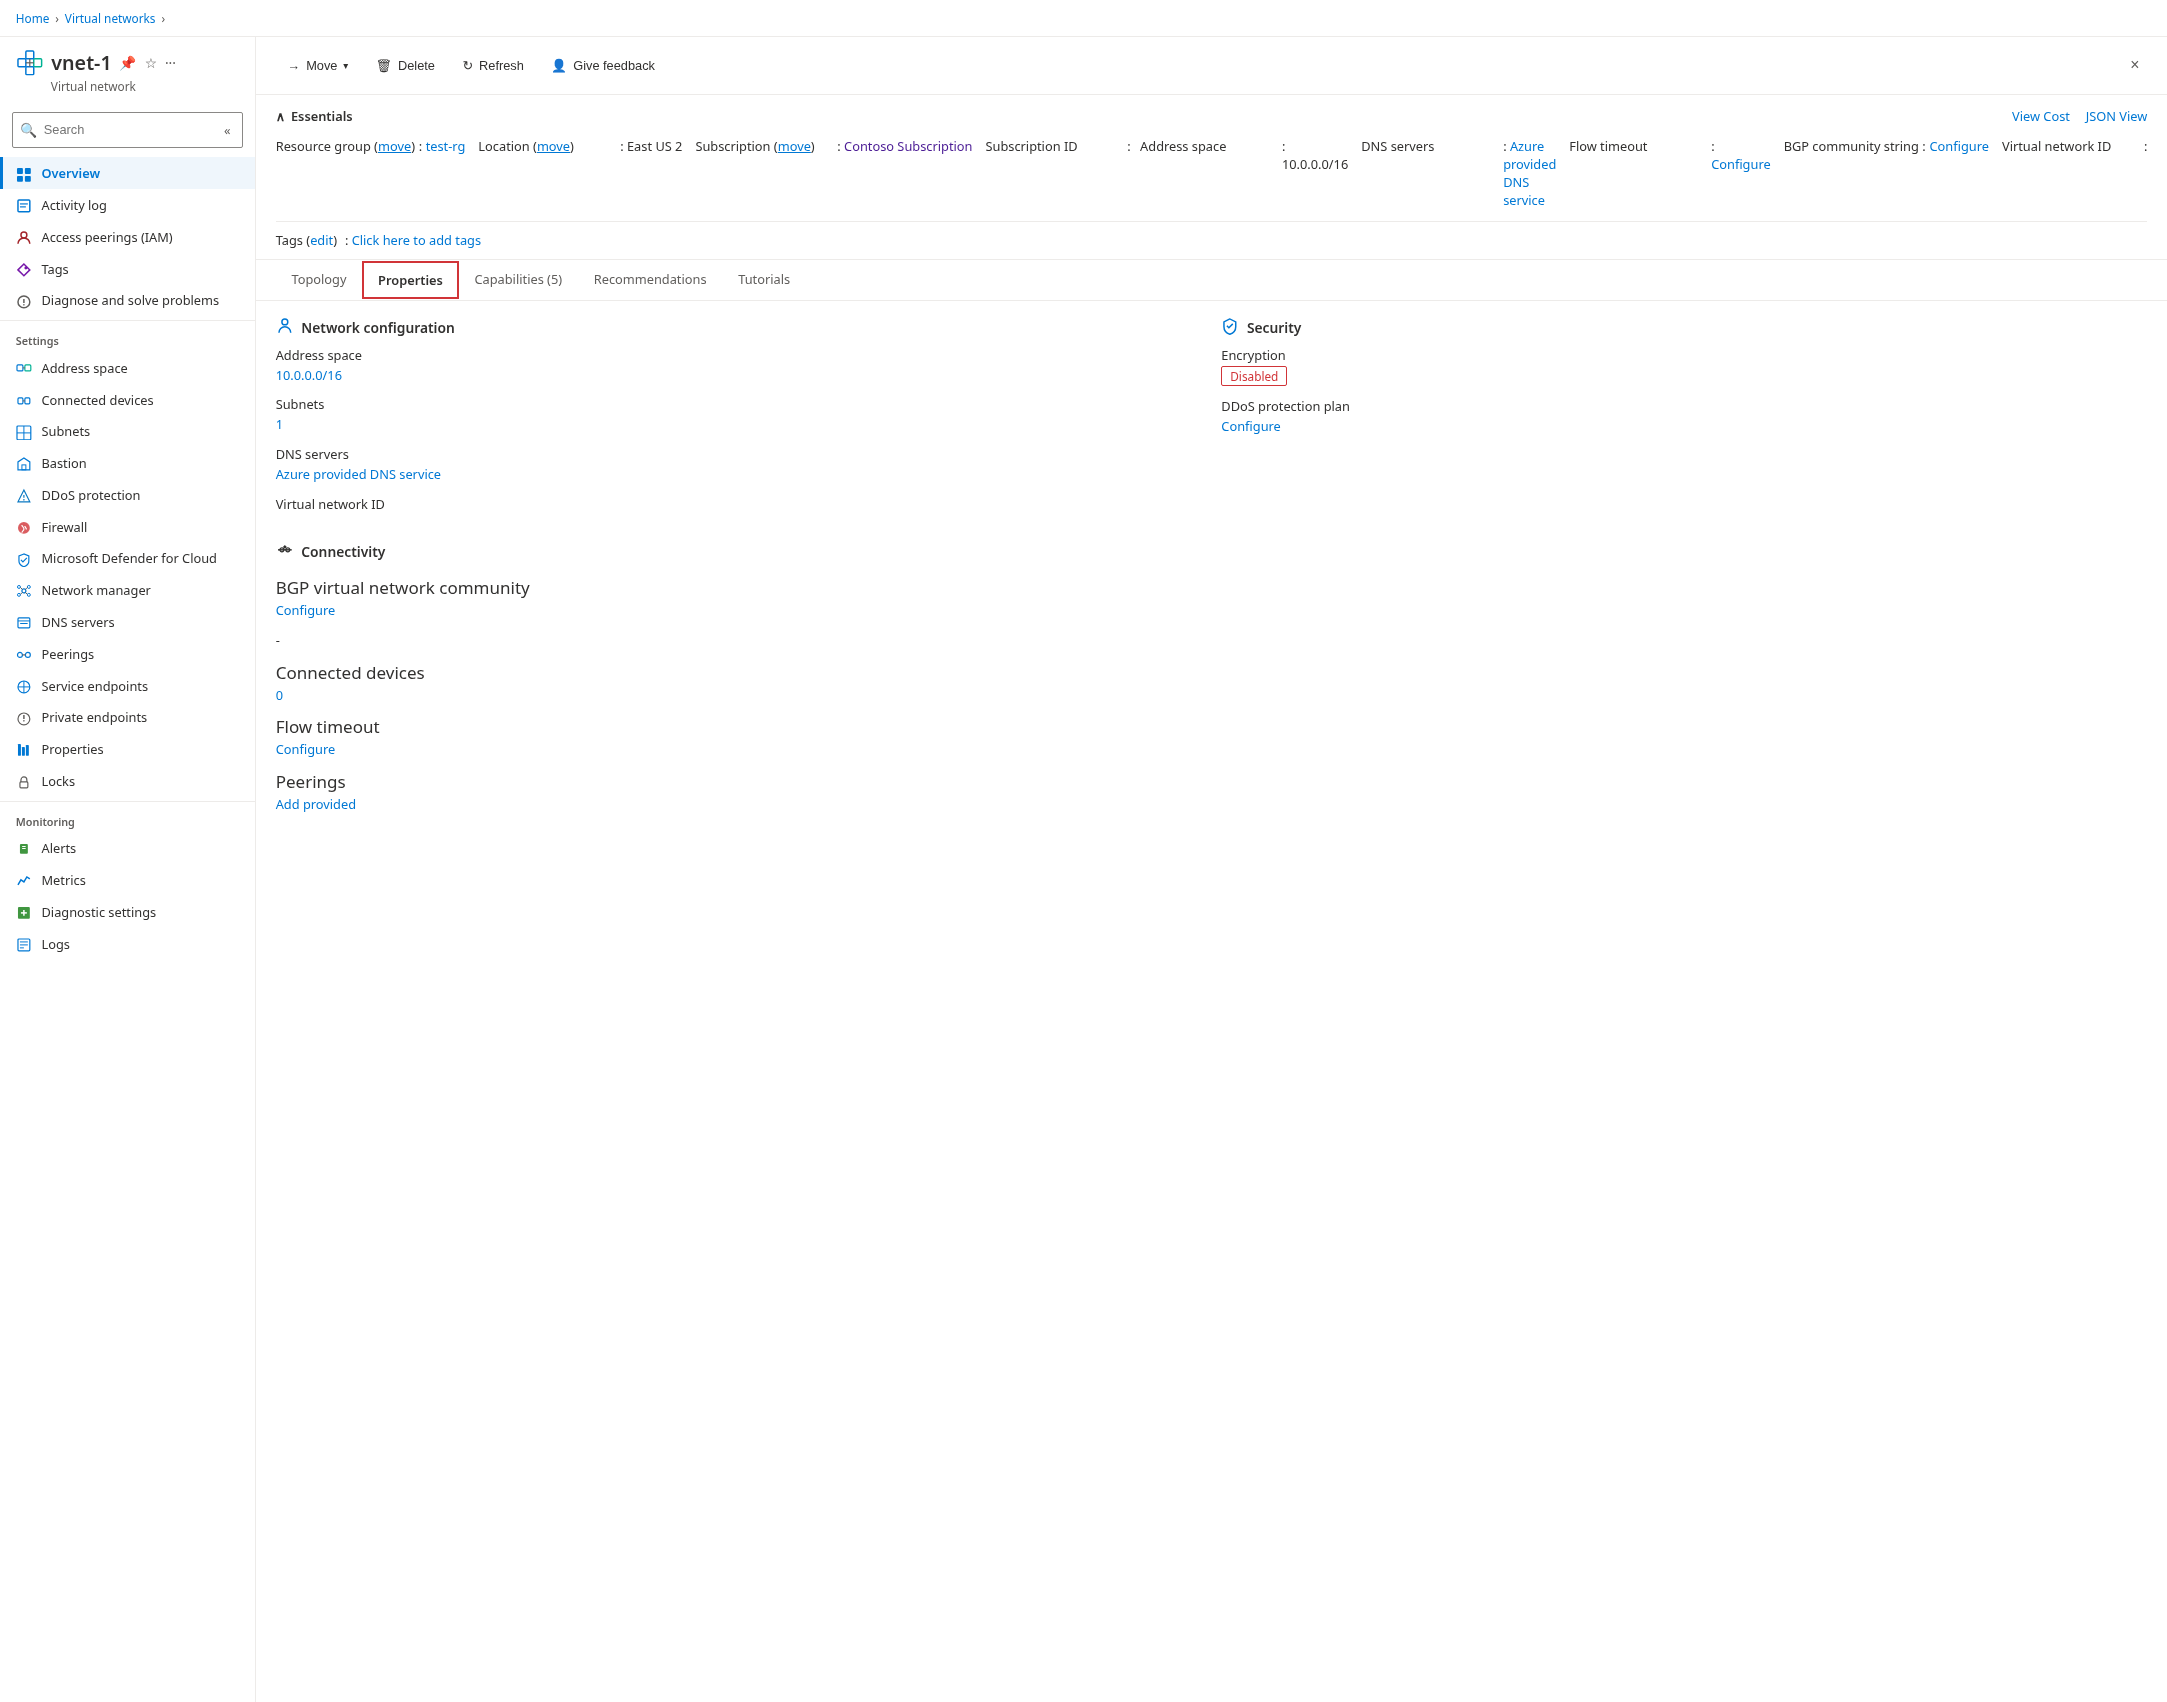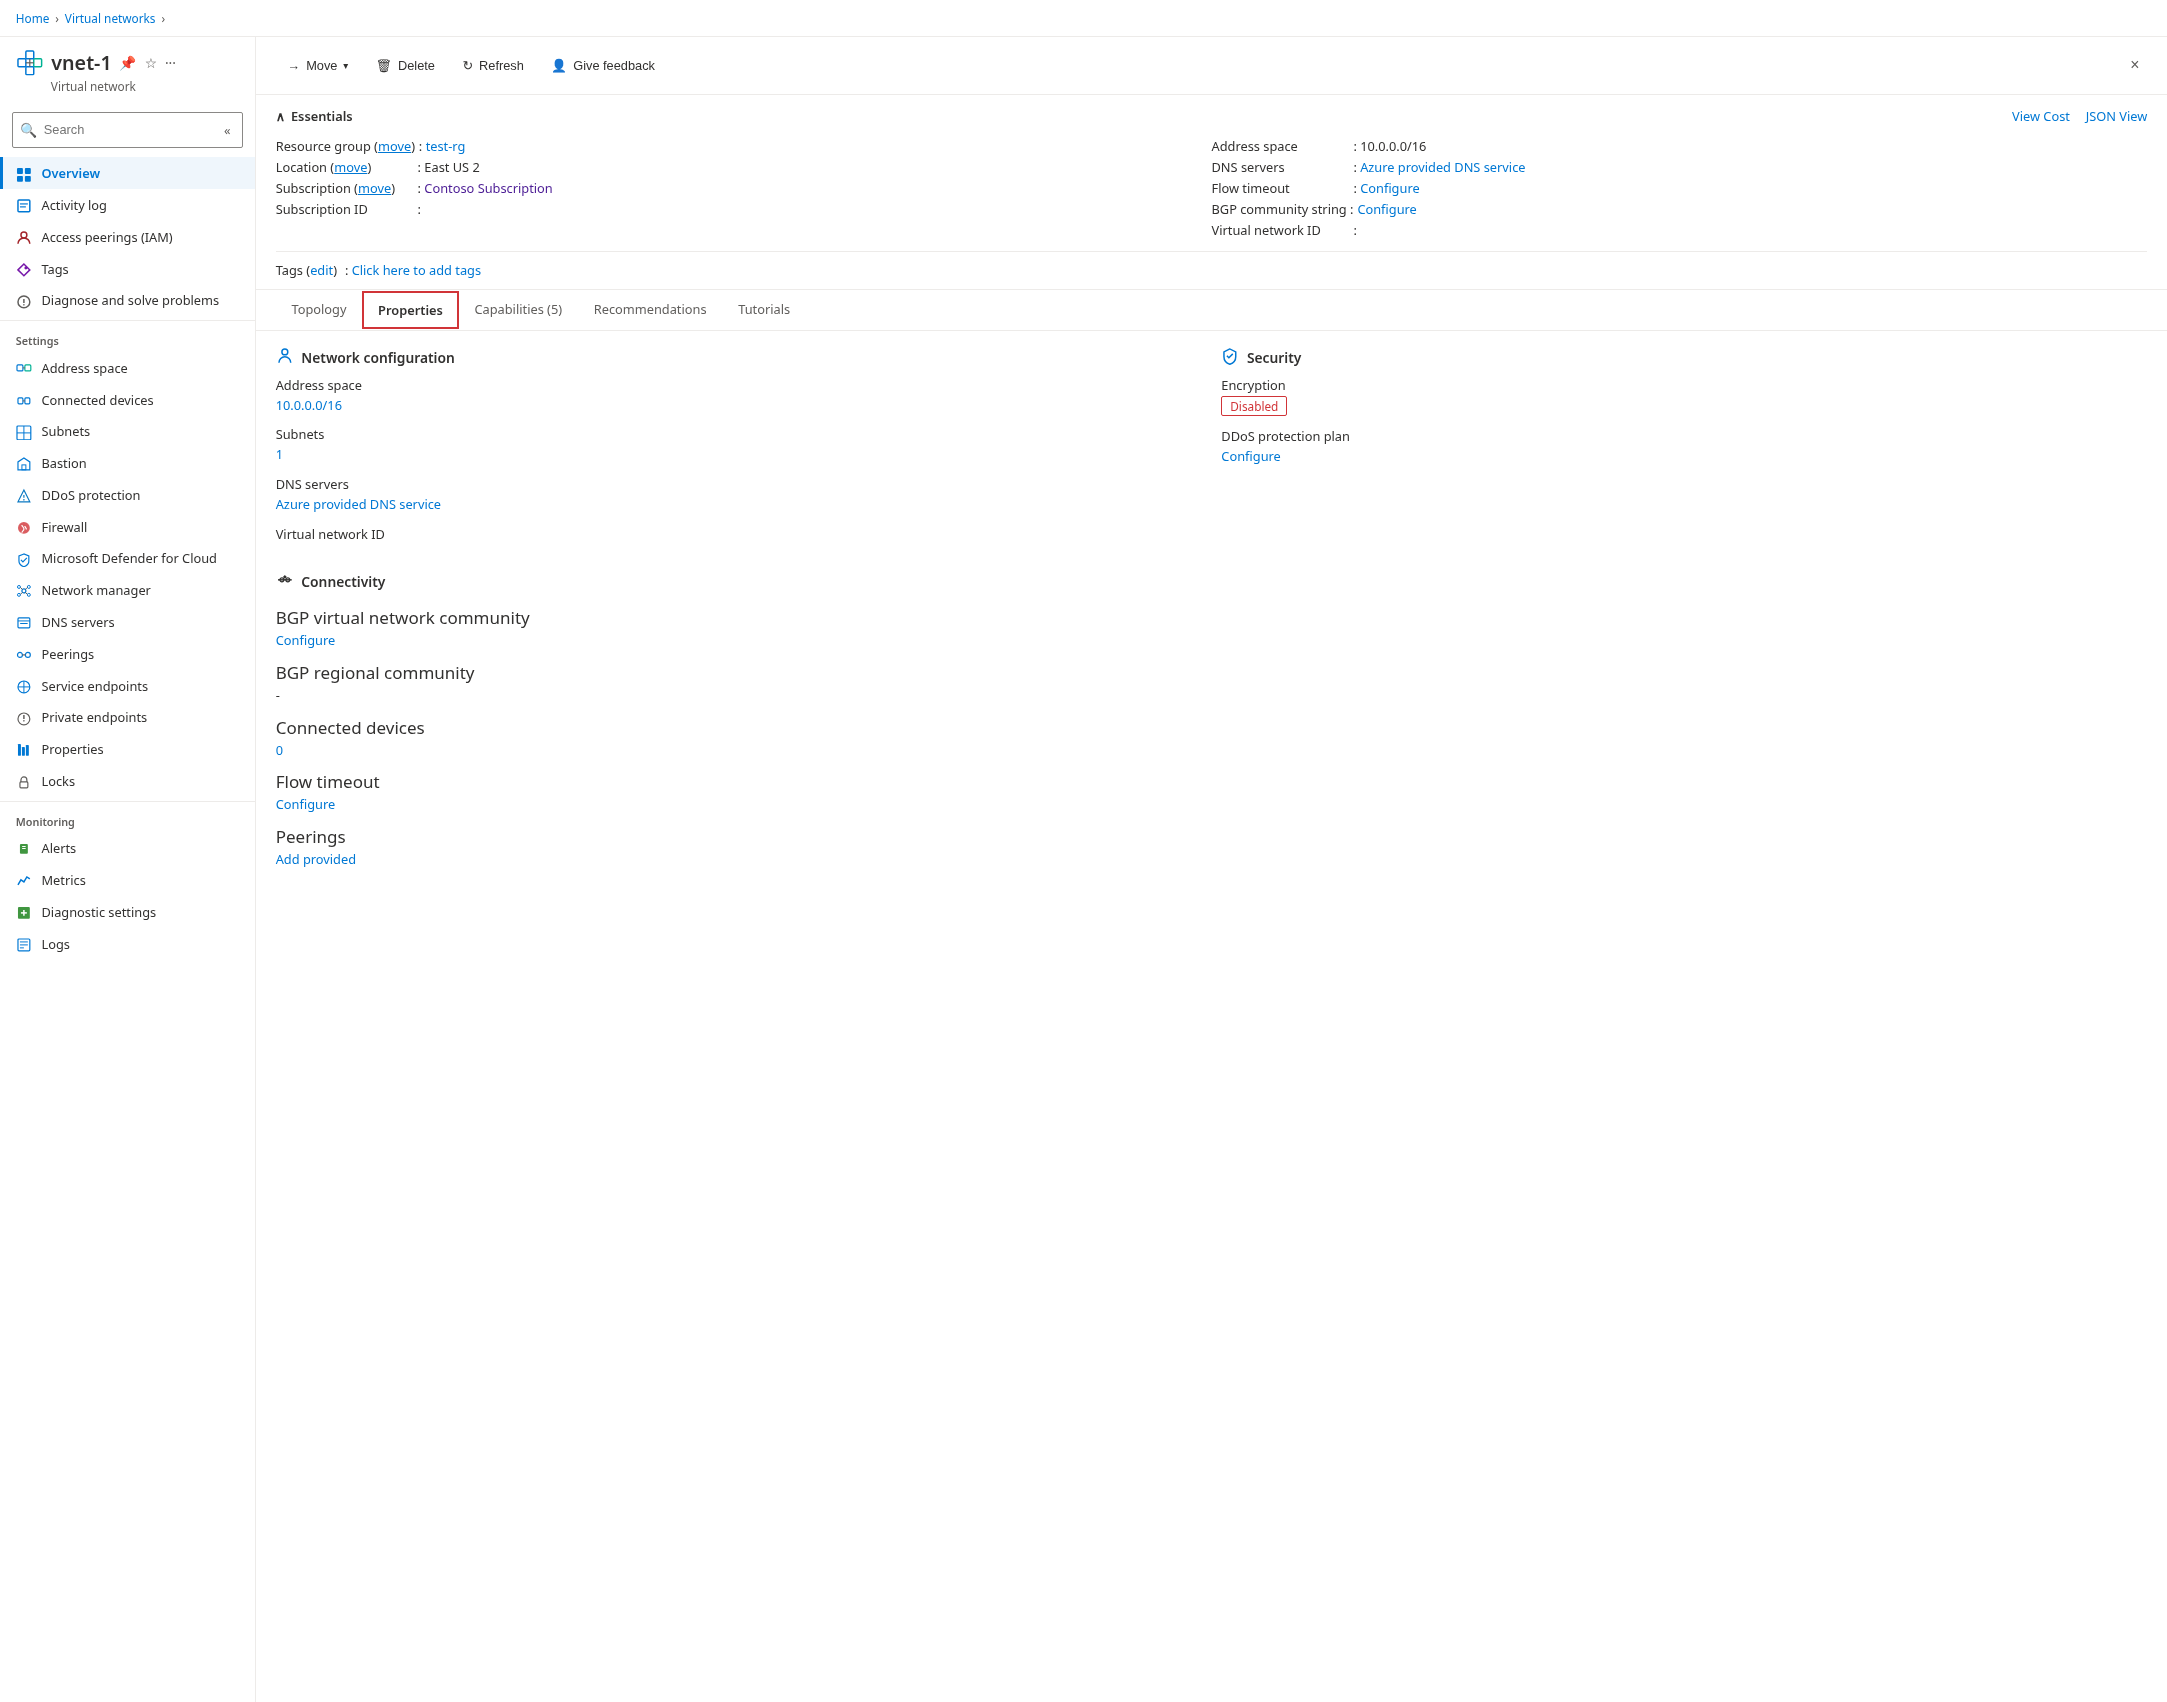--- a/index.html
+++ b/index.html
@@ -42,21 +42,21 @@
     .toolbar-btn { display: flex; align-items: center; gap: 5.9px; padding: 5.9px 11.8px; border: none; background: transparent; cursor: pointer; font-size: 12.8px; color: #323130; border-radius: 2px; }
     .close-btn { margin-left: auto; padding: 7.9px; cursor: pointer; color: #605e5c; font-size: 15.8px; border: none; background: transparent; }
 
     
     .essentials-section { padding: 11.8px 19.7px 0; }
     .essentials-header { display: flex; align-items: center; justify-content: space-between; margin-bottom: 11.8px; }
     .essentials-title { font-size: 12.8px; font-weight: 600; display: flex; align-items: center; gap: 5.9px; }
     .essentials-links { display: flex; gap: 15.8px; }
     .essentials-links a { color: #0078d4; text-decoration: none; font-size: 12.8px; }
     .essentials-grid { display: grid; grid-template-columns: 1fr 1fr; gap: 0; padding-bottom: 11.8px; border-bottom: 1px solid #edebe9; }
-    .essentials-col { display: flex; flex-direction: column; gap: 3px; }
+    .essentials-col { display: flex; flex-direction: row; gap: 13px; }
     .essentials-row { display: flex; gap: 3.9px; font-size: 12.8px; }
     .essentials-label { color: #323130; white-space: nowrap; min-width: 138px; }
     .essentials-value { color: #323130; }
     .essentials-value a { color: #0078d4; text-decoration: none; }
 
     
     .tags-row { display: flex; align-items: center; gap: 7.9px; padding: 9.9px 19.7px; font-size: 12.8px; border-bottom: 1px solid #edebe9; }
     .tags-row a { color: #0078d4; text-decoration: none; }
 
     
@@ -522,21 +522,20 @@
             </svg>
         </span>
         <span>Connectivity</span>
       </div>
 
       <div class="conn-field">
         <div class="conn-field-label">BGP virtual network community</div>
         <div class="conn-field-value"><a href="#">Configure</a></div>
       </div>
       <div class="conn-field">
-        <div class="conn-field-label">BGP regional community</div>
         <div class="conn-field-value">-</div>
       </div>
       <div class="conn-field">
         <div class="conn-field-label">Connected devices</div>
         <div class="conn-field-value"><a href="#">0</a></div>
       </div>
       <div class="conn-field">
         <div class="conn-field-label">Flow timeout</div>
         <div class="conn-field-value"><a href="#">Configure</a></div>
       </div>

